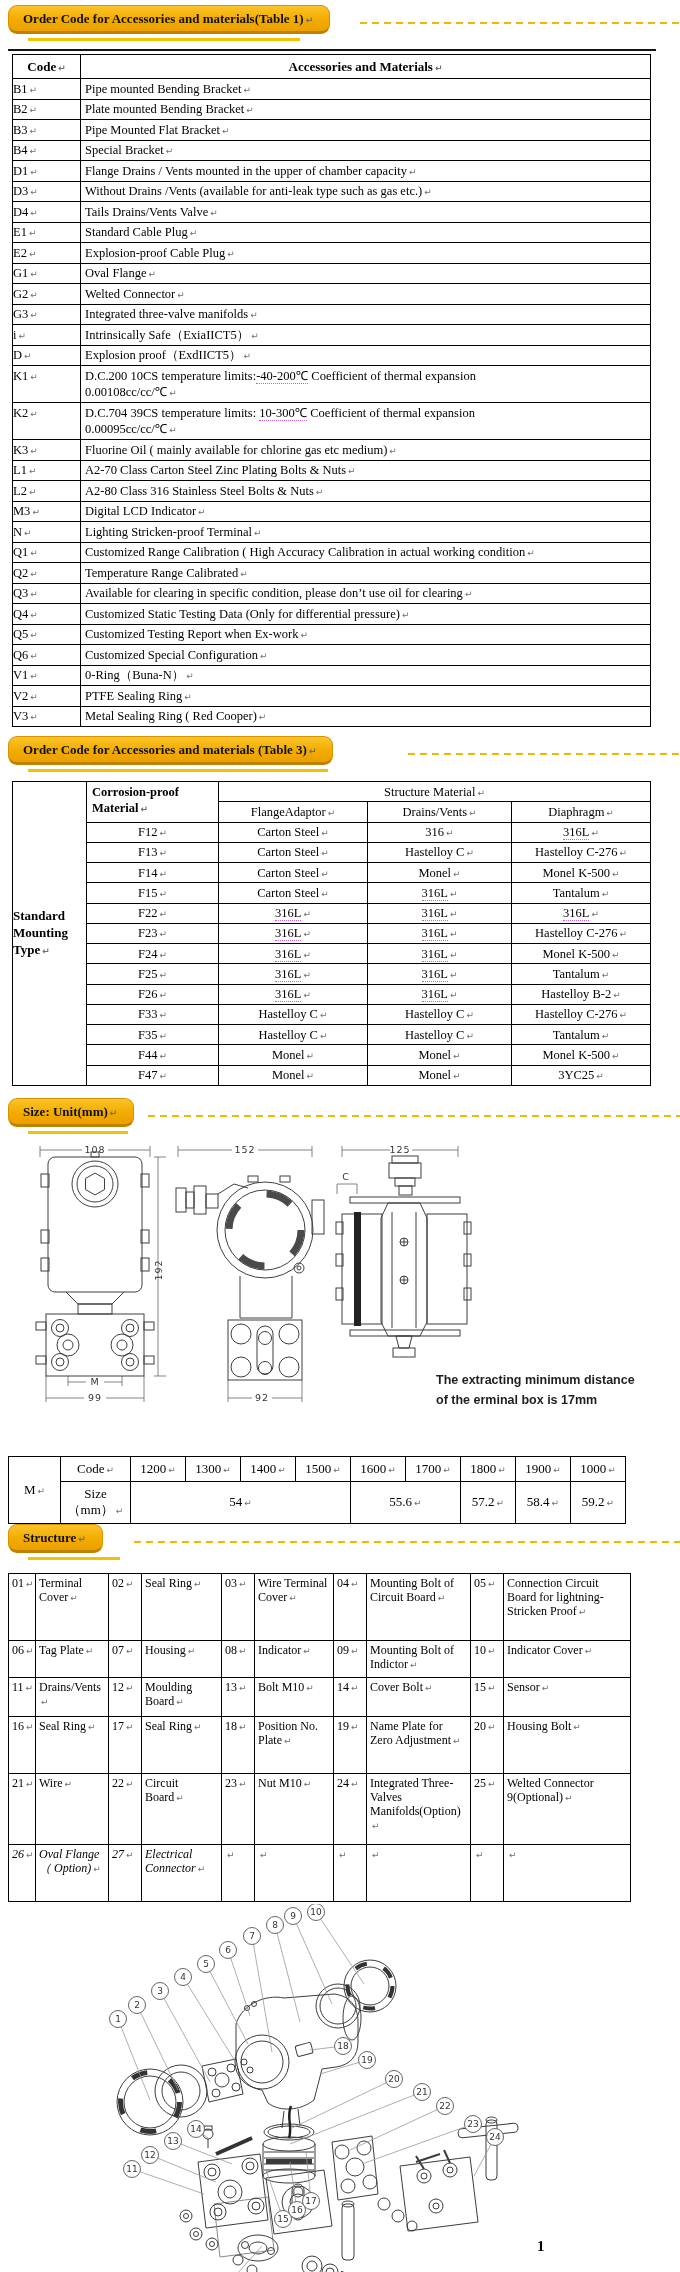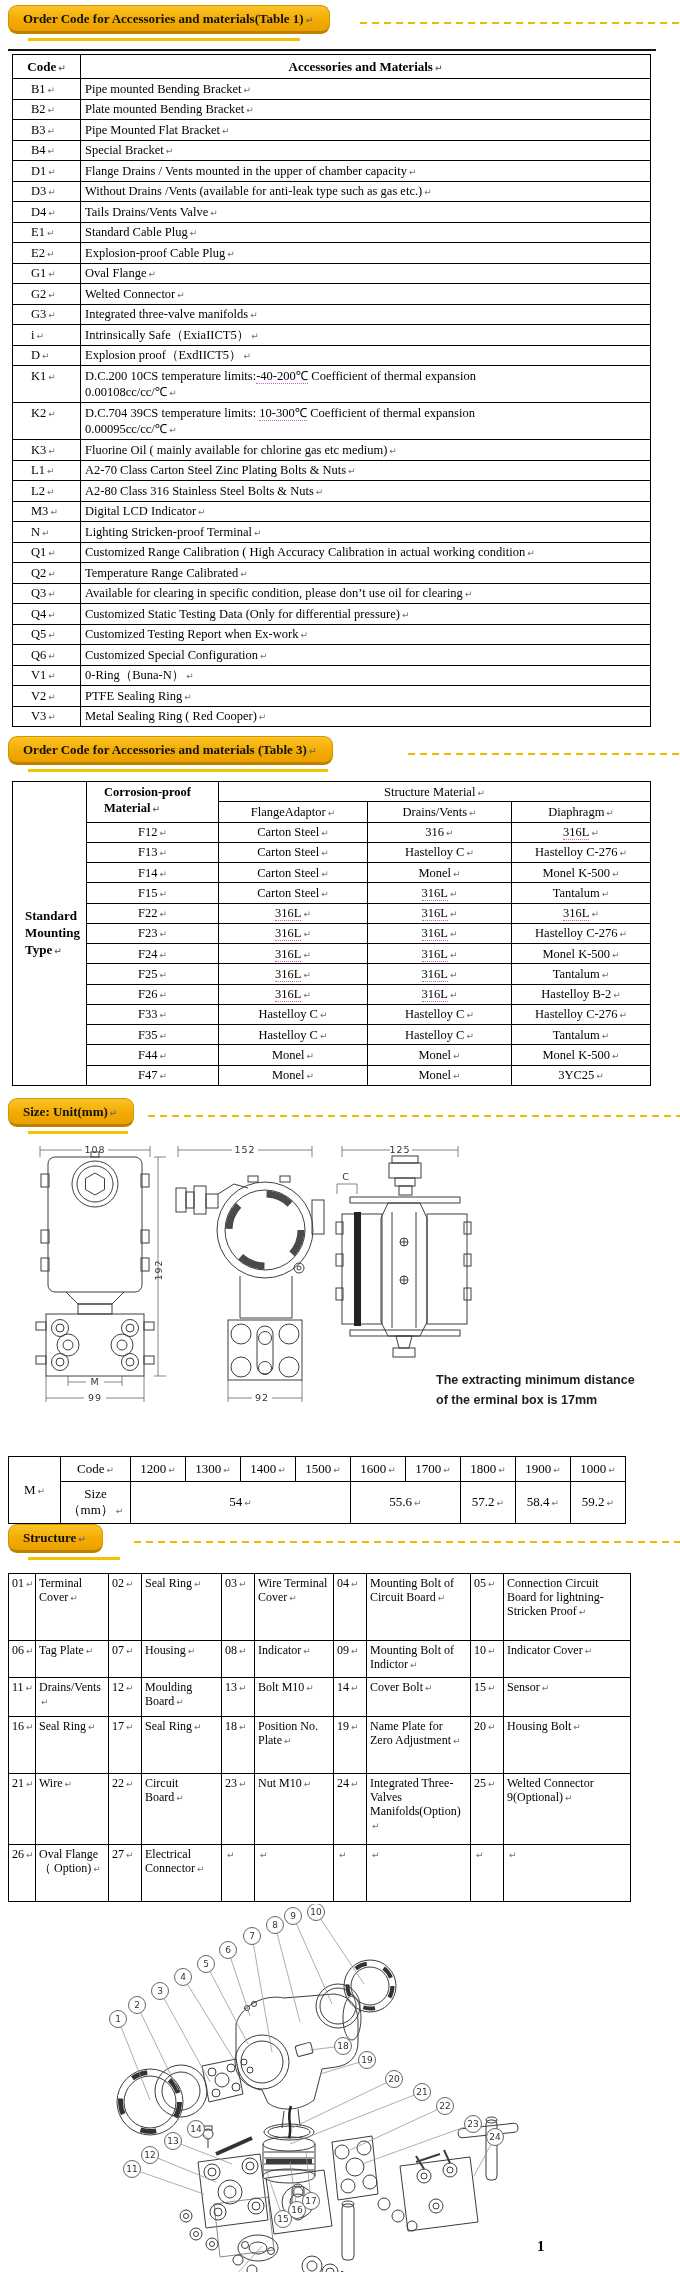--- a/index.html
+++ b/index.html
@@ -19,40 +19,40 @@
     background:repeating-linear-gradient(90deg,#ecbb00 0 7px,rgba(0,0,0,0) 7px 12px);}
   .black-rule{height:2px;background:#151515;width:648px;margin:4px 0 3px 8px;}
   table{border-collapse:collapse;table-layout:fixed;}
   td,th{border:1px solid #000;vertical-align:top;overflow:hidden;}
   .pmark{color:#6e6e6e;font-size:9px;font-family:"DejaVu Sans",sans-serif;margin-left:2px;}
   .sq{border-bottom:1px dotted #c75fc7;}
   
   .t1{margin:0 0 0 12px;width:638px;font-size:12.5px;line-height:1.32;}
   .t1 th{font-size:13px;text-align:center;padding:3px 4px;}
   .t1 td{padding:1.5px 4px;}
-  .t1 td.code{padding-left:18px;}
+  .t1 td.code{padding-left:0;}
   .pre{white-space:pre-line;}
   
   .t2{margin:5px 0 0 12px;width:638px;font-size:12.5px;line-height:1.3;text-align:center;}
   .t2 td{padding:1.5px 3px;}
-  .t2 td.vlabel{text-align:left;font-weight:bold;font-size:13px;vertical-align:middle;padding-left:12px;}
-  .t2 td.ch{text-align:left;font-weight:bold;padding-left:17px;}
+  .t2 td.vlabel{text-align:left;font-weight:bold;font-size:13px;vertical-align:middle;padding-left:0;}
+  .t2 td.ch{text-align:left;font-weight:bold;padding-left:5px;}
   
   .mt{margin:14px 0 0 8px;width:617px;font-size:13px;text-align:center;line-height:1.25;}
   .mt td{padding:4px 2px;vertical-align:middle;}
   
   .t3{margin:9px 0 0 8px;width:622px;font-size:12px;line-height:1.18;}
   .t3 td{padding:2px 3px;}
   .t3 td.slab{overflow-wrap:anywhere;}
   .t3 tr:nth-child(1) td{height:62px;}
   .t3 tr:nth-child(2) td{height:32px;}
   .t3 tr:nth-child(3) td{height:34px;margin-top:24px;}
   .t3 tr:nth-child(4) td{height:52px;}
   .t3 tr:nth-child(5) td{height:66px;}
-  .t3 tr:nth-child(6) td{height:52px;}
+  .t3 tr:nth-child(6) td{height:52px;font-style:italic;}
   svg{display:block;}
   .draw-svg{margin-top:4px;}
   .expl-svg{margin-top:2px;}
   .note-text{font-family:"Liberation Sans",sans-serif;font-size:12.5px;font-weight:600;fill:#1f1f1f;}
   .dim-text{font-family:"DejaVu Sans",sans-serif;font-size:9.5px;fill:#333;letter-spacing:1px;}
   .co-text{font-family:"DejaVu Sans",sans-serif;font-size:9px;fill:#333;}
   #page-marker{position:absolute;left:537px;top:2238px;font-weight:bold;font-size:15px;}
 </style>
 </head>
 <body>

